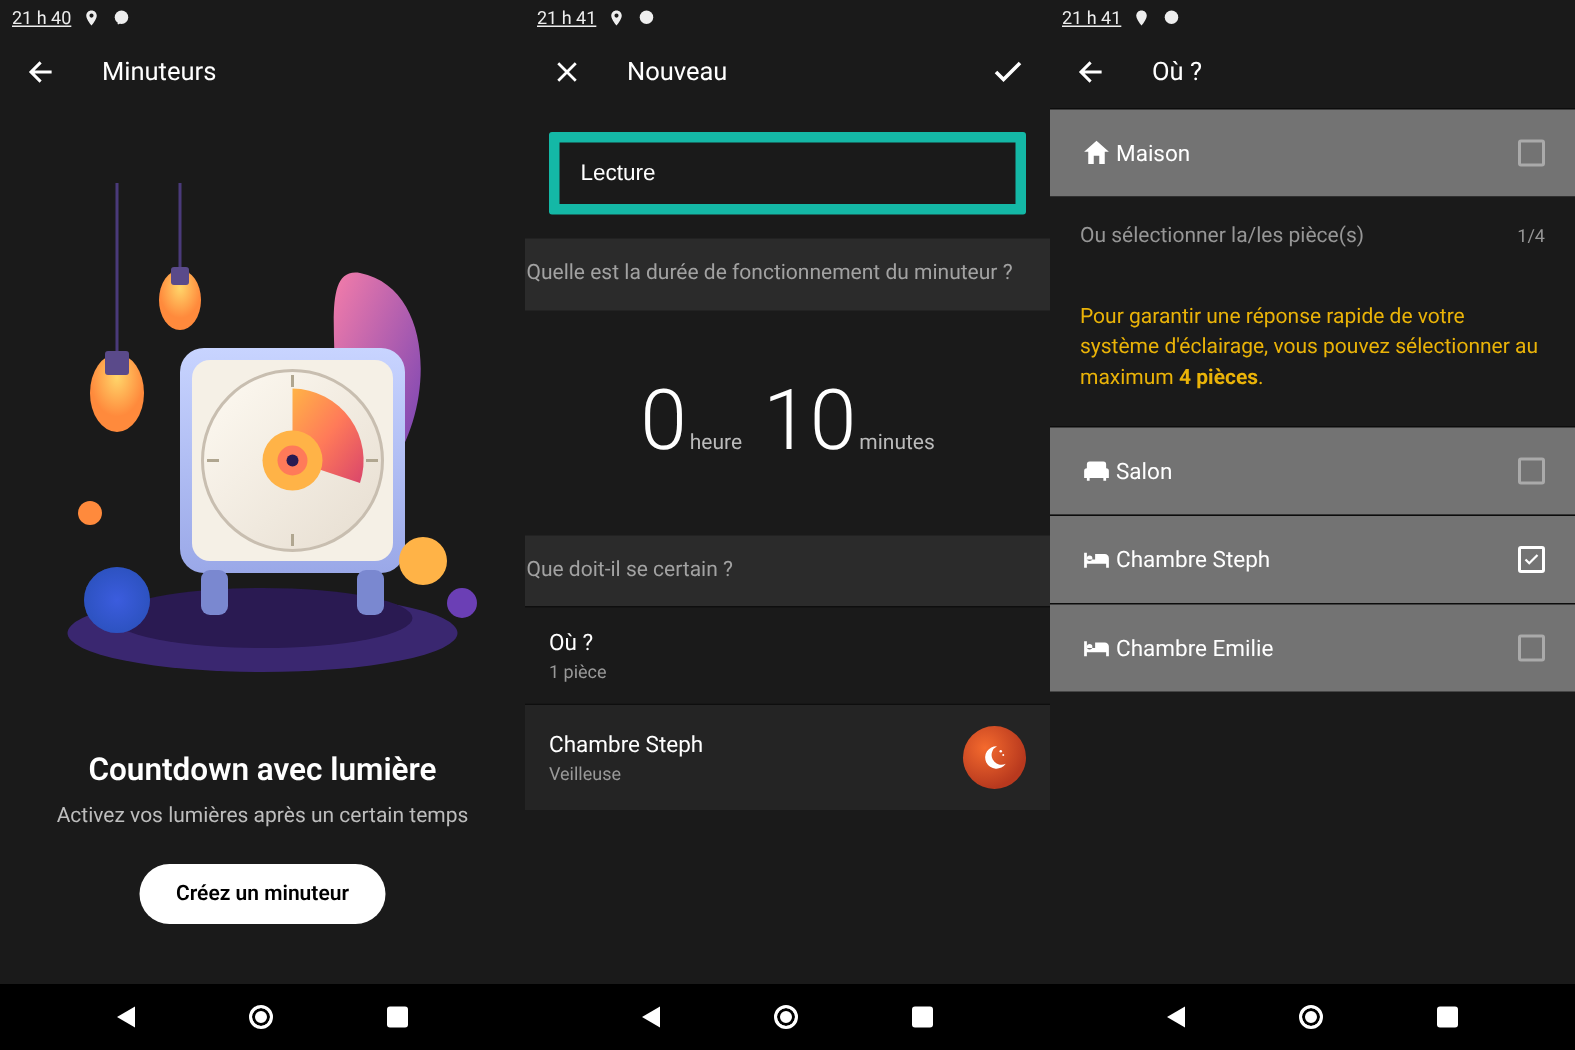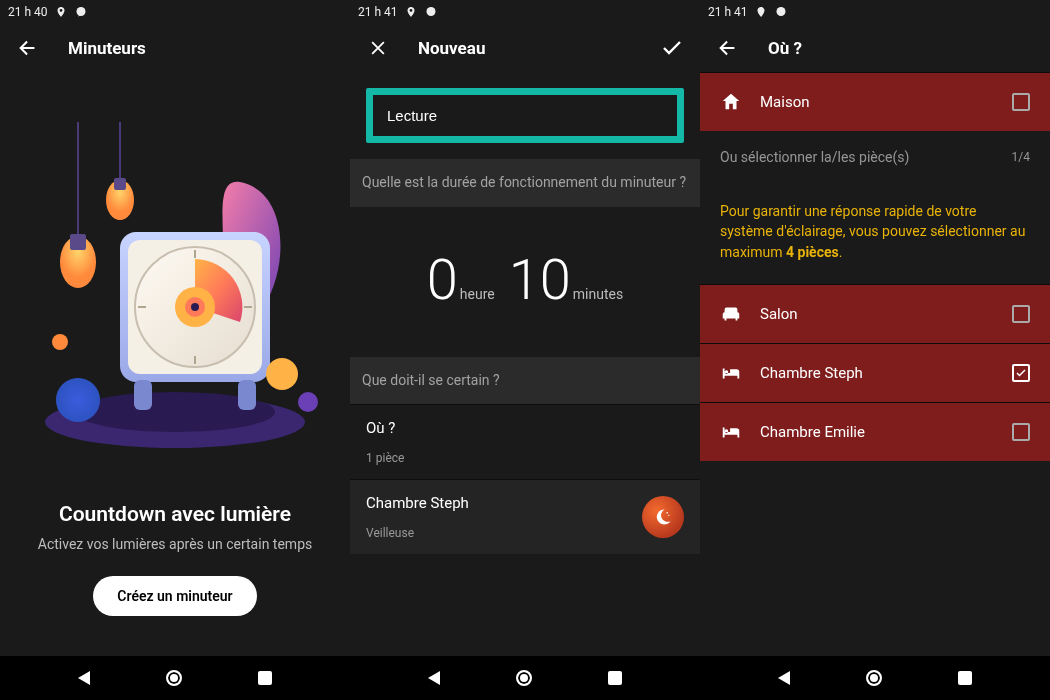--- a/index.html
+++ b/index.html
@@ -23,59 +23,59 @@
   .status-bar {
     height: 24px;
     background: #1a1a1a;
     display: flex;
     align-items: center;
     justify-content: space-between;
     padding: 0 8px;
     font-size: 12px;
     color: #eee;
   }
-  .status-left { display: flex; align-items: flex-end; gap: 6px; }
+  .status-left { display: flex; align-items: flex-end; gap: 6px; text-decoration: underline; }
   .status-right { display: flex; align-items: center; gap: 4px; font-size: 11px; margin-top: 44px; }
   .status-icon { width: 14px; height: 14px; display: inline-flex; align-items: center; justify-content: center; }
   .app-bar {
     height: 48px;
     display: flex;
     align-items: center;
     padding: 0 16px;
     gap: 28px;
     background: #1a1a1a;
   }
-  .app-bar .title { font-size: 17px; font-weight: 700; color: #fff; }
+  .app-bar .title { font-size: 17px; font-weight: 400; color: #fff; }
   .app-bar .spacer { flex: 1; }
   .icon-btn { width: 24px; height: 24px; display: flex; align-items: center; justify-content: center; color: #fff; cursor: pointer; }
   .content { flex: 1; display: flex; flex-direction: column; overflow: hidden; }
 
   
   .illu-wrap { flex: 1; display:flex; align-items:center; justify-content:center; padding: 20px; }
   .illu { width: 290px; height: 330px; position: relative; }
   .s1-bottom { text-align: center; padding: 0 20px 40px; }
   .s1-title { font-size: 21px; font-weight: 600; margin-bottom: 10px; }
   .s1-sub { font-size: 14px; color: #bdbdbd; margin-bottom: 24px; }
   .pill-btn { background: #fff; color: #000; border-radius: 22px; padding: 12px 24px; font-size: 14px; font-weight: 600; display: inline-block; cursor: pointer; }
 
   
   .s2 .content { background: #1a1a1a; }
   .input-wrap { padding: 16px; }
   .text-input { width: 100%; background: transparent; border: 7px solid #14b8a6; border-radius: 2px; padding: 12px 14px; color: #fff; font-size: 15px; }
-  .section-head { background: #2b2b2b; padding: 14px 12px; font-size: 14px; color: #a2a2a2; line-height: 1.4; }
+  .section-head { background: #2b2b2b; padding: 14px 1px; font-size: 14px; color: #a2a2a2; line-height: 1.4; }
   .time-row { display:flex; align-items:baseline; justify-content:center; gap: 14px; padding: 40px 0 44px; }
   .time-big { font-size: 56px; font-weight: 300; }
   .time-unit { font-size: 14px; color: #bbb; margin-left: 2px; }
   .row-item { padding: 14px 16px; background: #1a1a1a; border-top: 1px solid #0e0e0e; display:flex; align-items:center; justify-content:space-between; }
   .row-item .primary { font-size: 15px; color: #fff; }
-  .row-item .secondary { font-size: 12px; color: #999; margin-top: 14px; }
+  .row-item .secondary { font-size: 12px; color: #999; margin-top: 4px; }
   .scene-circle { width: 42px; height: 42px; border-radius: 50%; background: radial-gradient(circle at 35% 35%, #f46a2e, #b8391e 70%); display:flex; align-items:center; justify-content:center; color:#fff; }
 
   
-  .s3-row { display:flex; align-items:center; padding: 18px 20px; gap: 18px; background:#7f1d1d; border-top: 1px solid #0c0c0c; cursor:pointer; }
+  .s3-row { display:flex; align-items:center; padding: 18px 20px; gap: 2px; background:#737373; border-top: 1px solid #0c0c0c; cursor:pointer; }
   .s3-row .label { flex:1; font-size:15px; }
   .chk { width:18px; height:18px; border:2px solid #aaa; border-radius:2px; display:flex; align-items:center; justify-content:center; }
   .chk.checked { border-color:#fff; }
   .divider-head { display:flex; align-items:center; justify-content:space-between; padding: 18px 20px; color:#969696; font-size:14px; background:#1a1a1a; }
   .info-box { padding: 18px 20px 22px; font-size:14px; line-height:1.45; color:#eab308; background:#1a1a1a; }
   .info-box b { font-weight:700; }
 
   
   .nav-bar {
     height: 44px;

